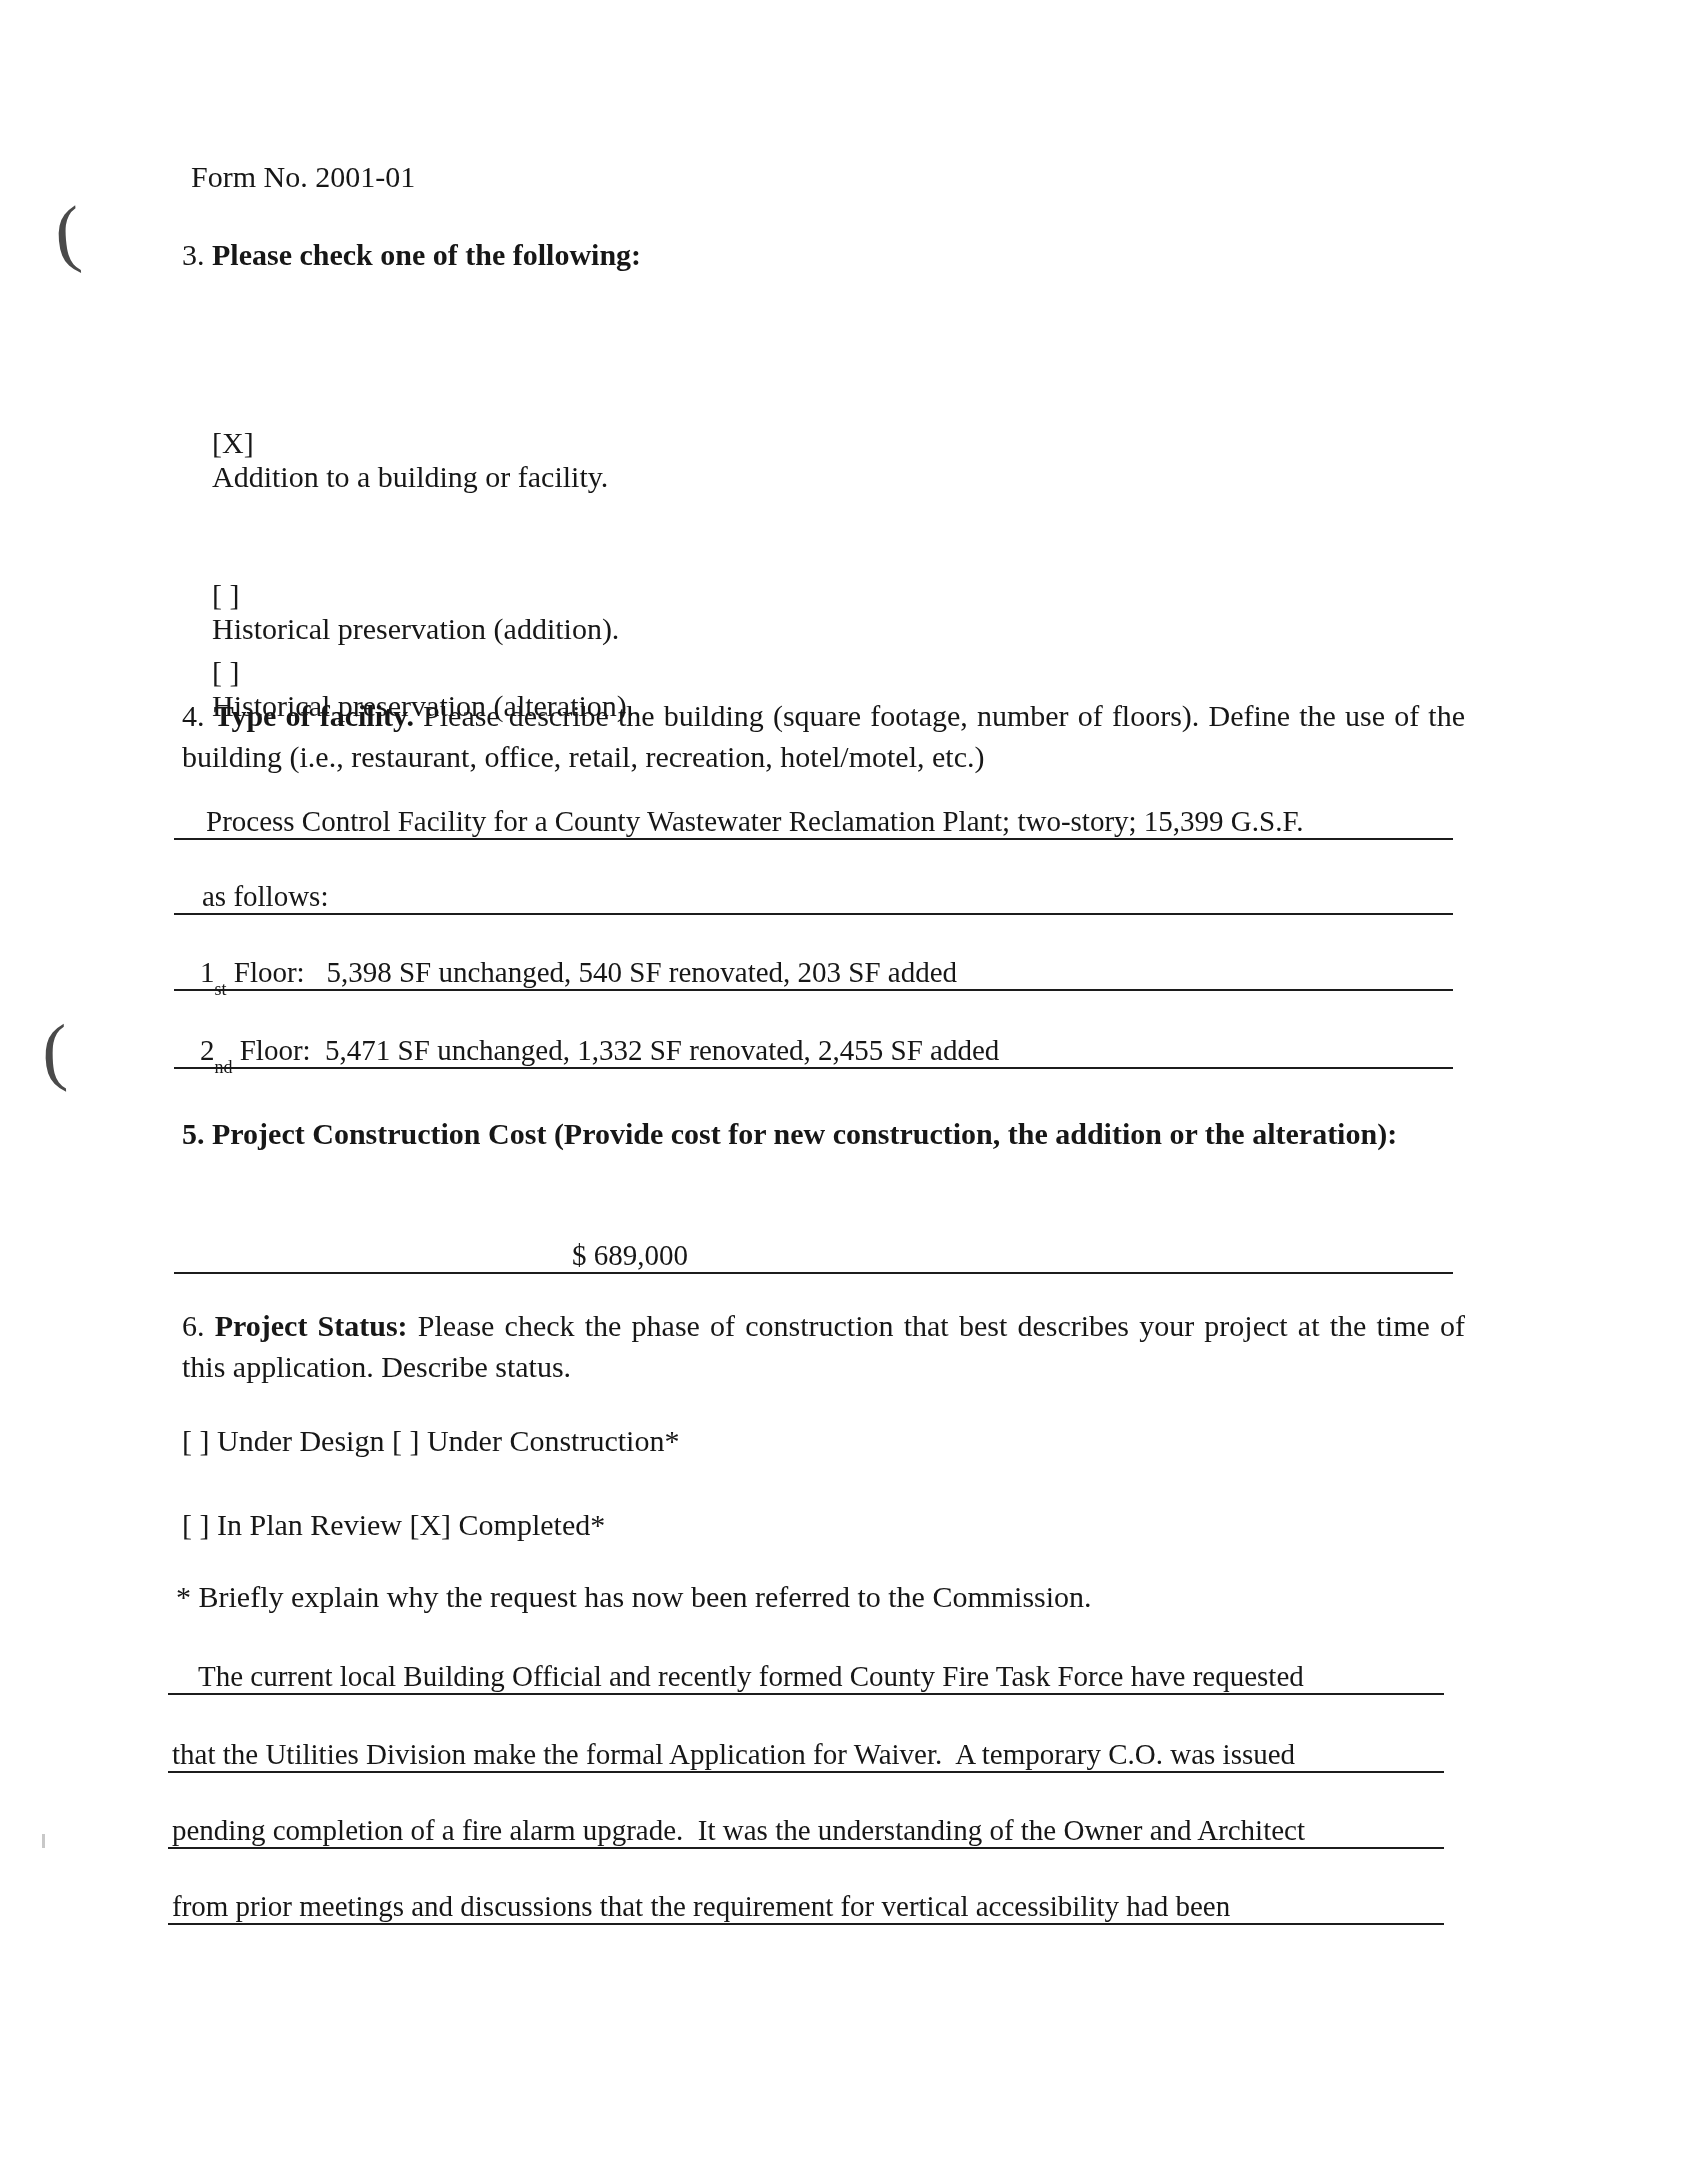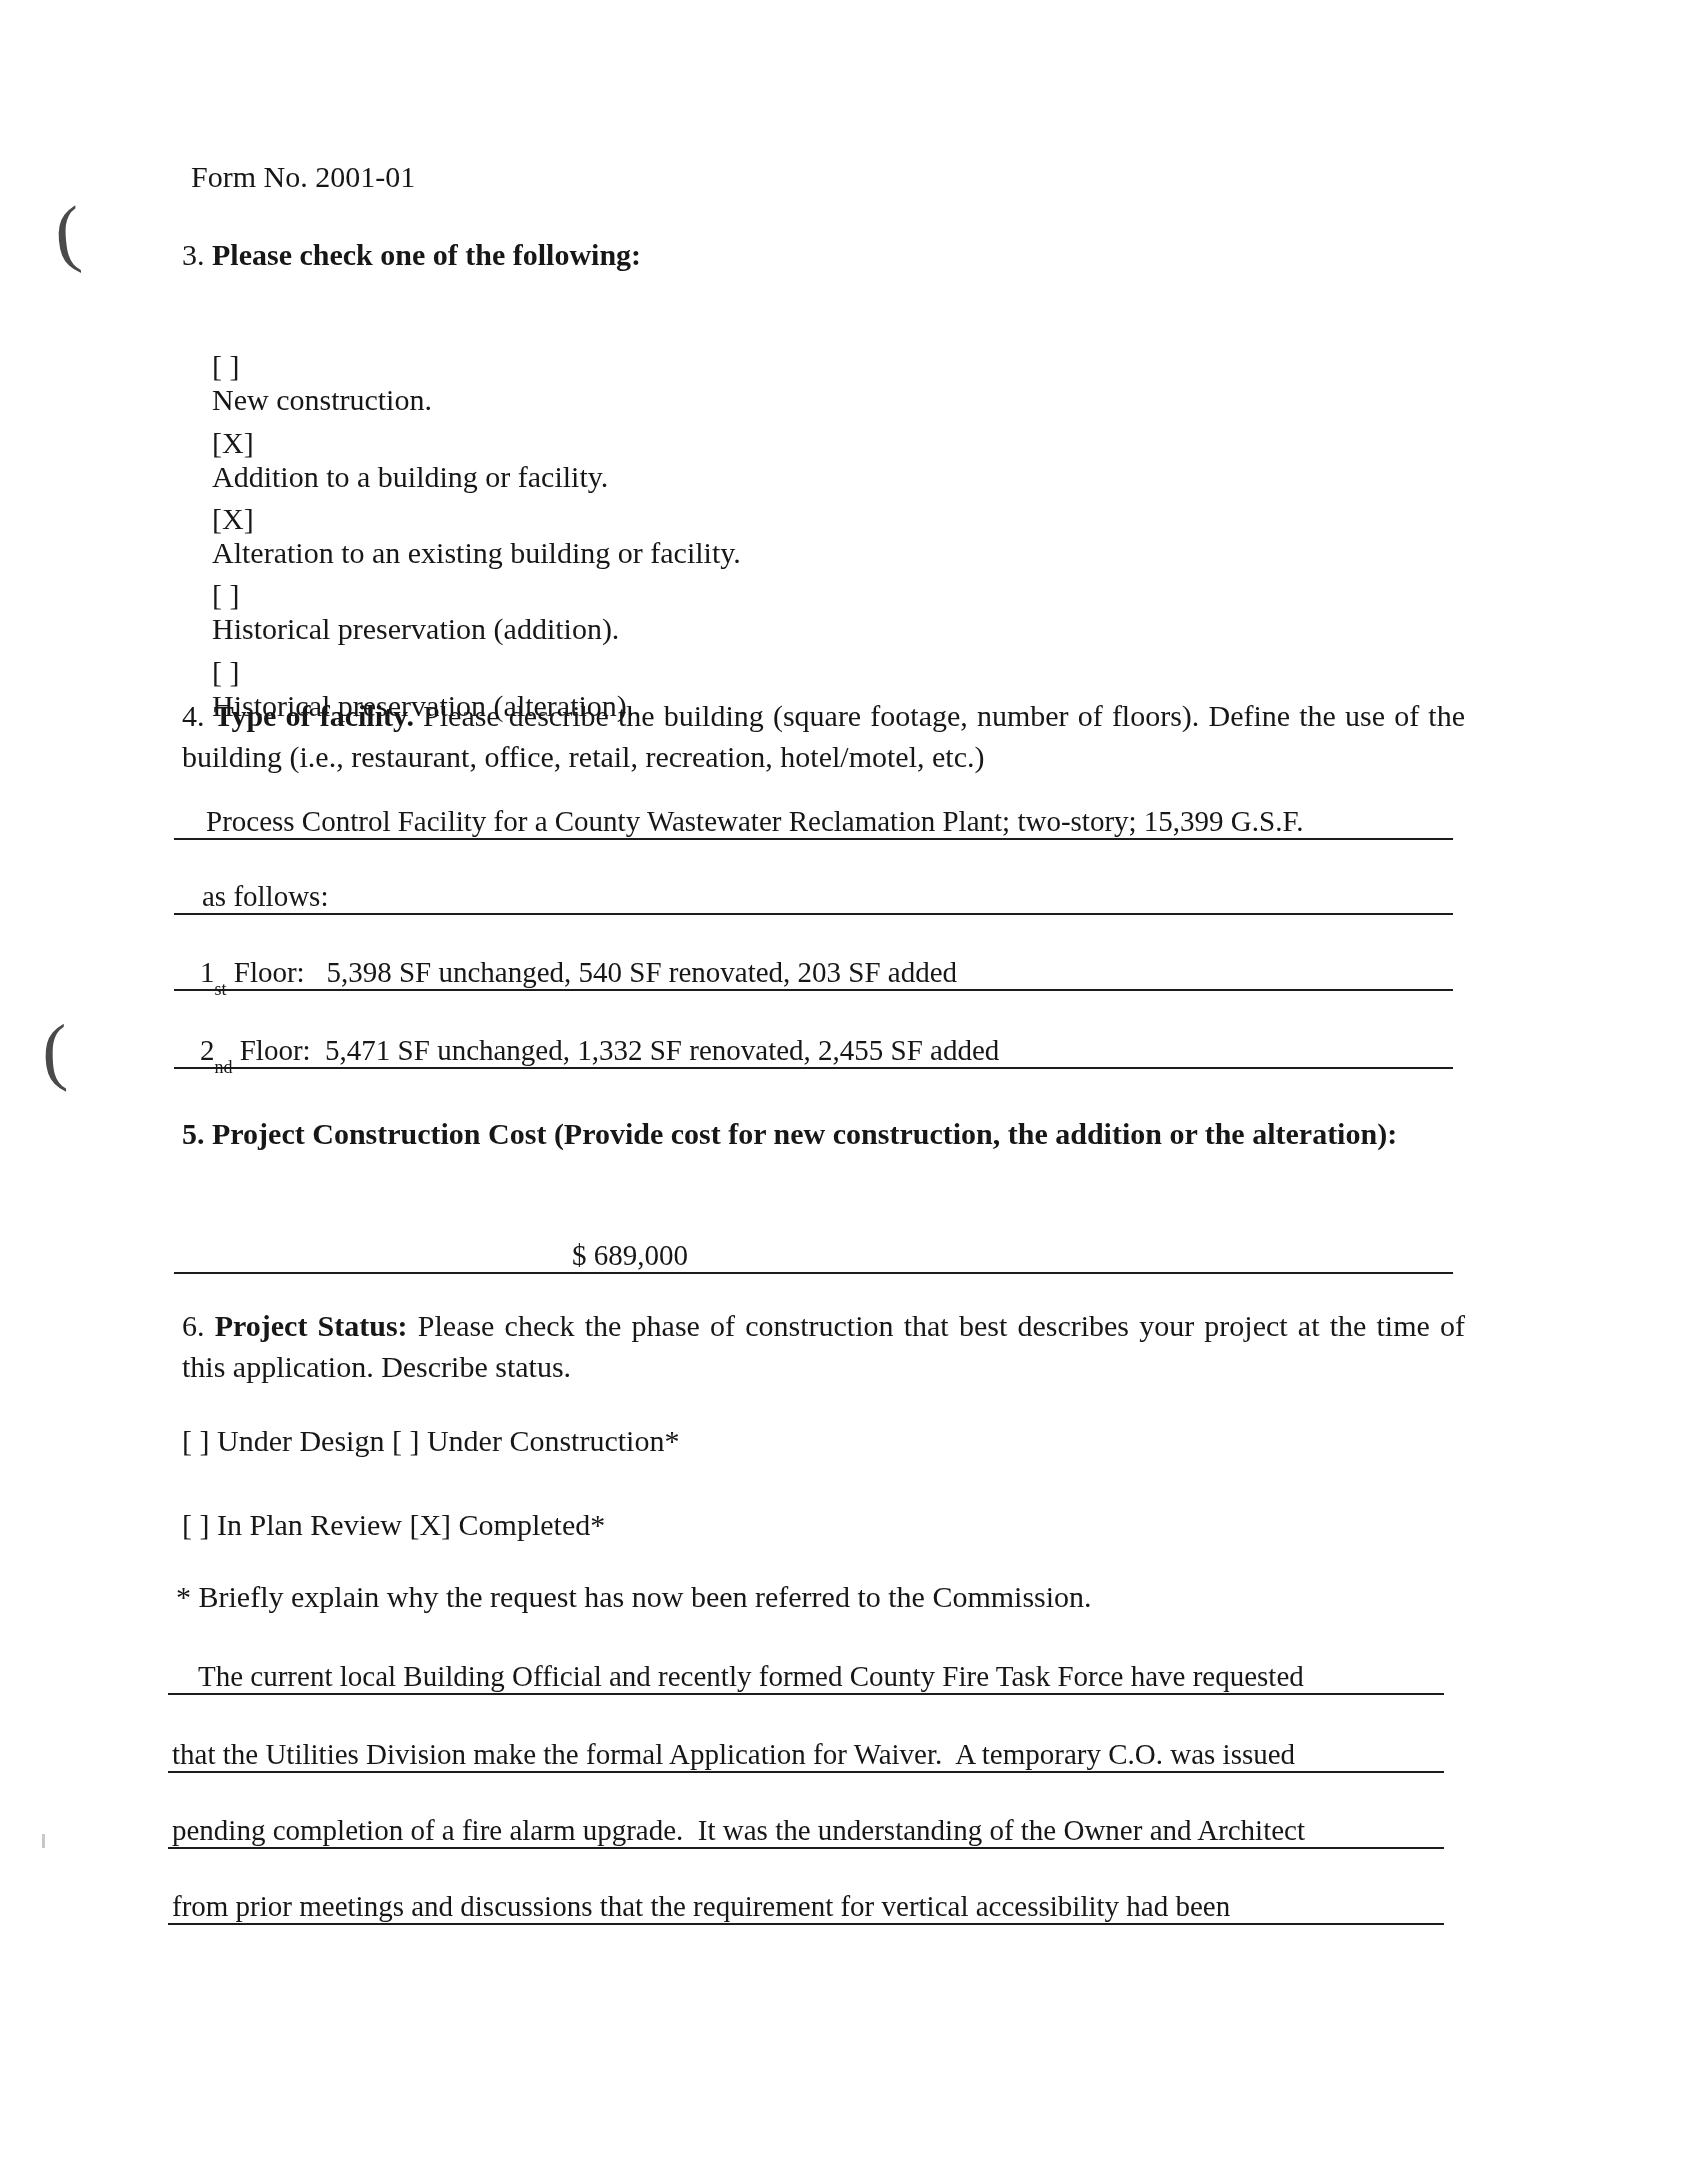--- a/index.html
+++ b/index.html
@@ -51,31 +51,23 @@
   <div class="scan-mark" style="left:42px; top:1008px; transform: rotate(-2deg);">(</div>
   <div class="scan-tick" style="left:42px; top:1834px;"></div>
 
   <div class="abs t" style="left:191px; top:156px;">Form No. 2001-01</div>
 
   <div class="abs t" style="left:182px; top:234px;">
     <span>3.</span>
     <span class="bold">Please check one of the following:</span>
   </div>
 
-  <div class="abs checkline" style="left:182px; top:315px;">
-    <span>[ ]</span>
-    <span>New construction.</span>
-  </div>
   <div class="abs checkline" style="left:182px; top:392px;">
     <span>[X]</span>
     <span>Addition to a building or facility.</span>
-  </div>
-  <div class="abs checkline" style="left:182px; top:468px;">
-    <span>[X]</span>
-    <span>Alteration to an existing building or facility.</span>
   </div>
   <div class="abs checkline" style="left:182px; top:544px;">
     <span>[ ]</span>
     <span>Historical preservation (addition).</span>
   </div>
   <div class="abs checkline" style="left:182px; top:621px;">
     <span>[ ]</span>
     <span>Historical preservation (alteration).</span>
   </div>
 

